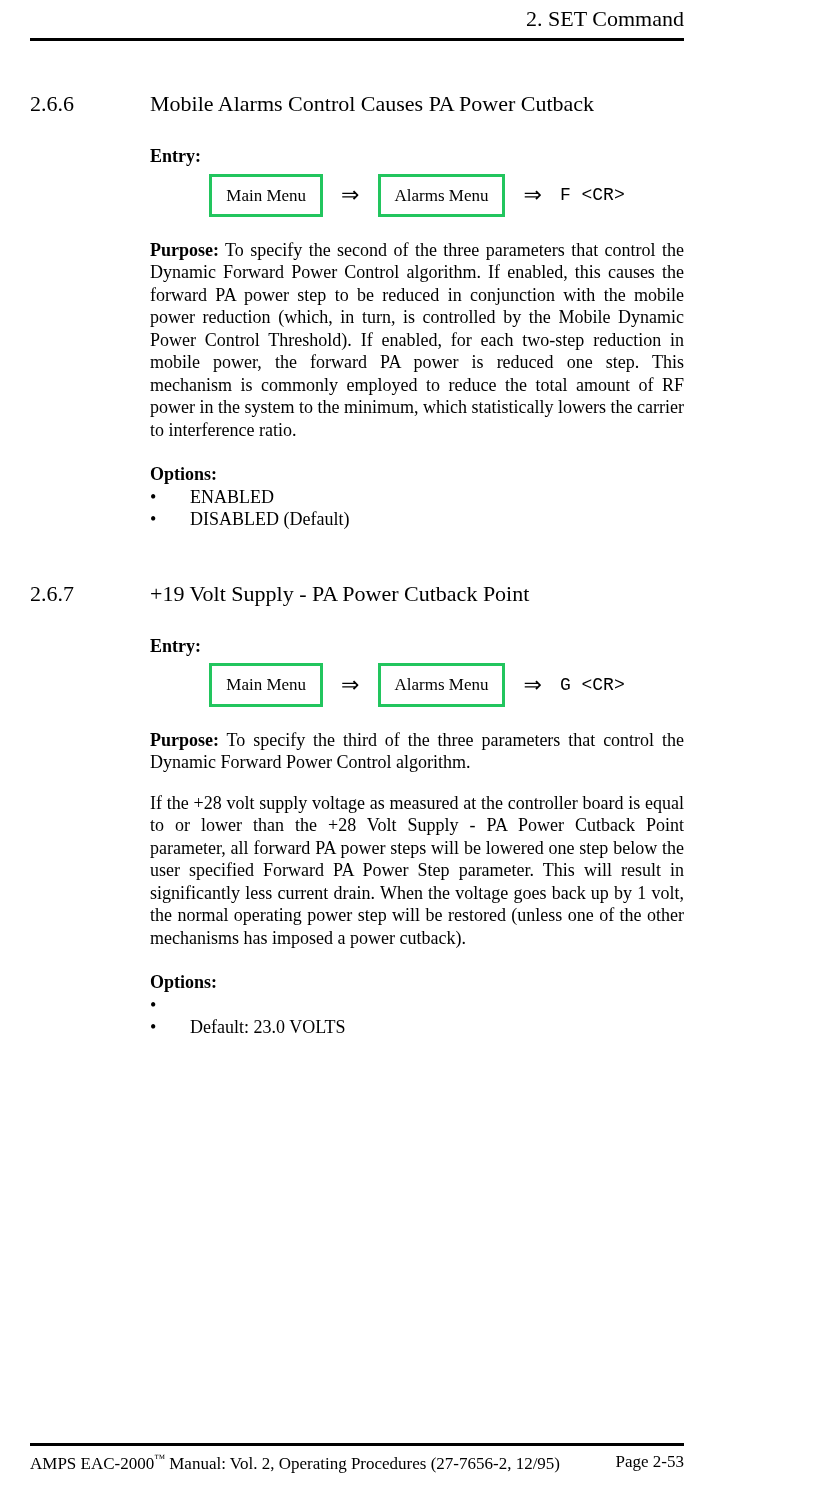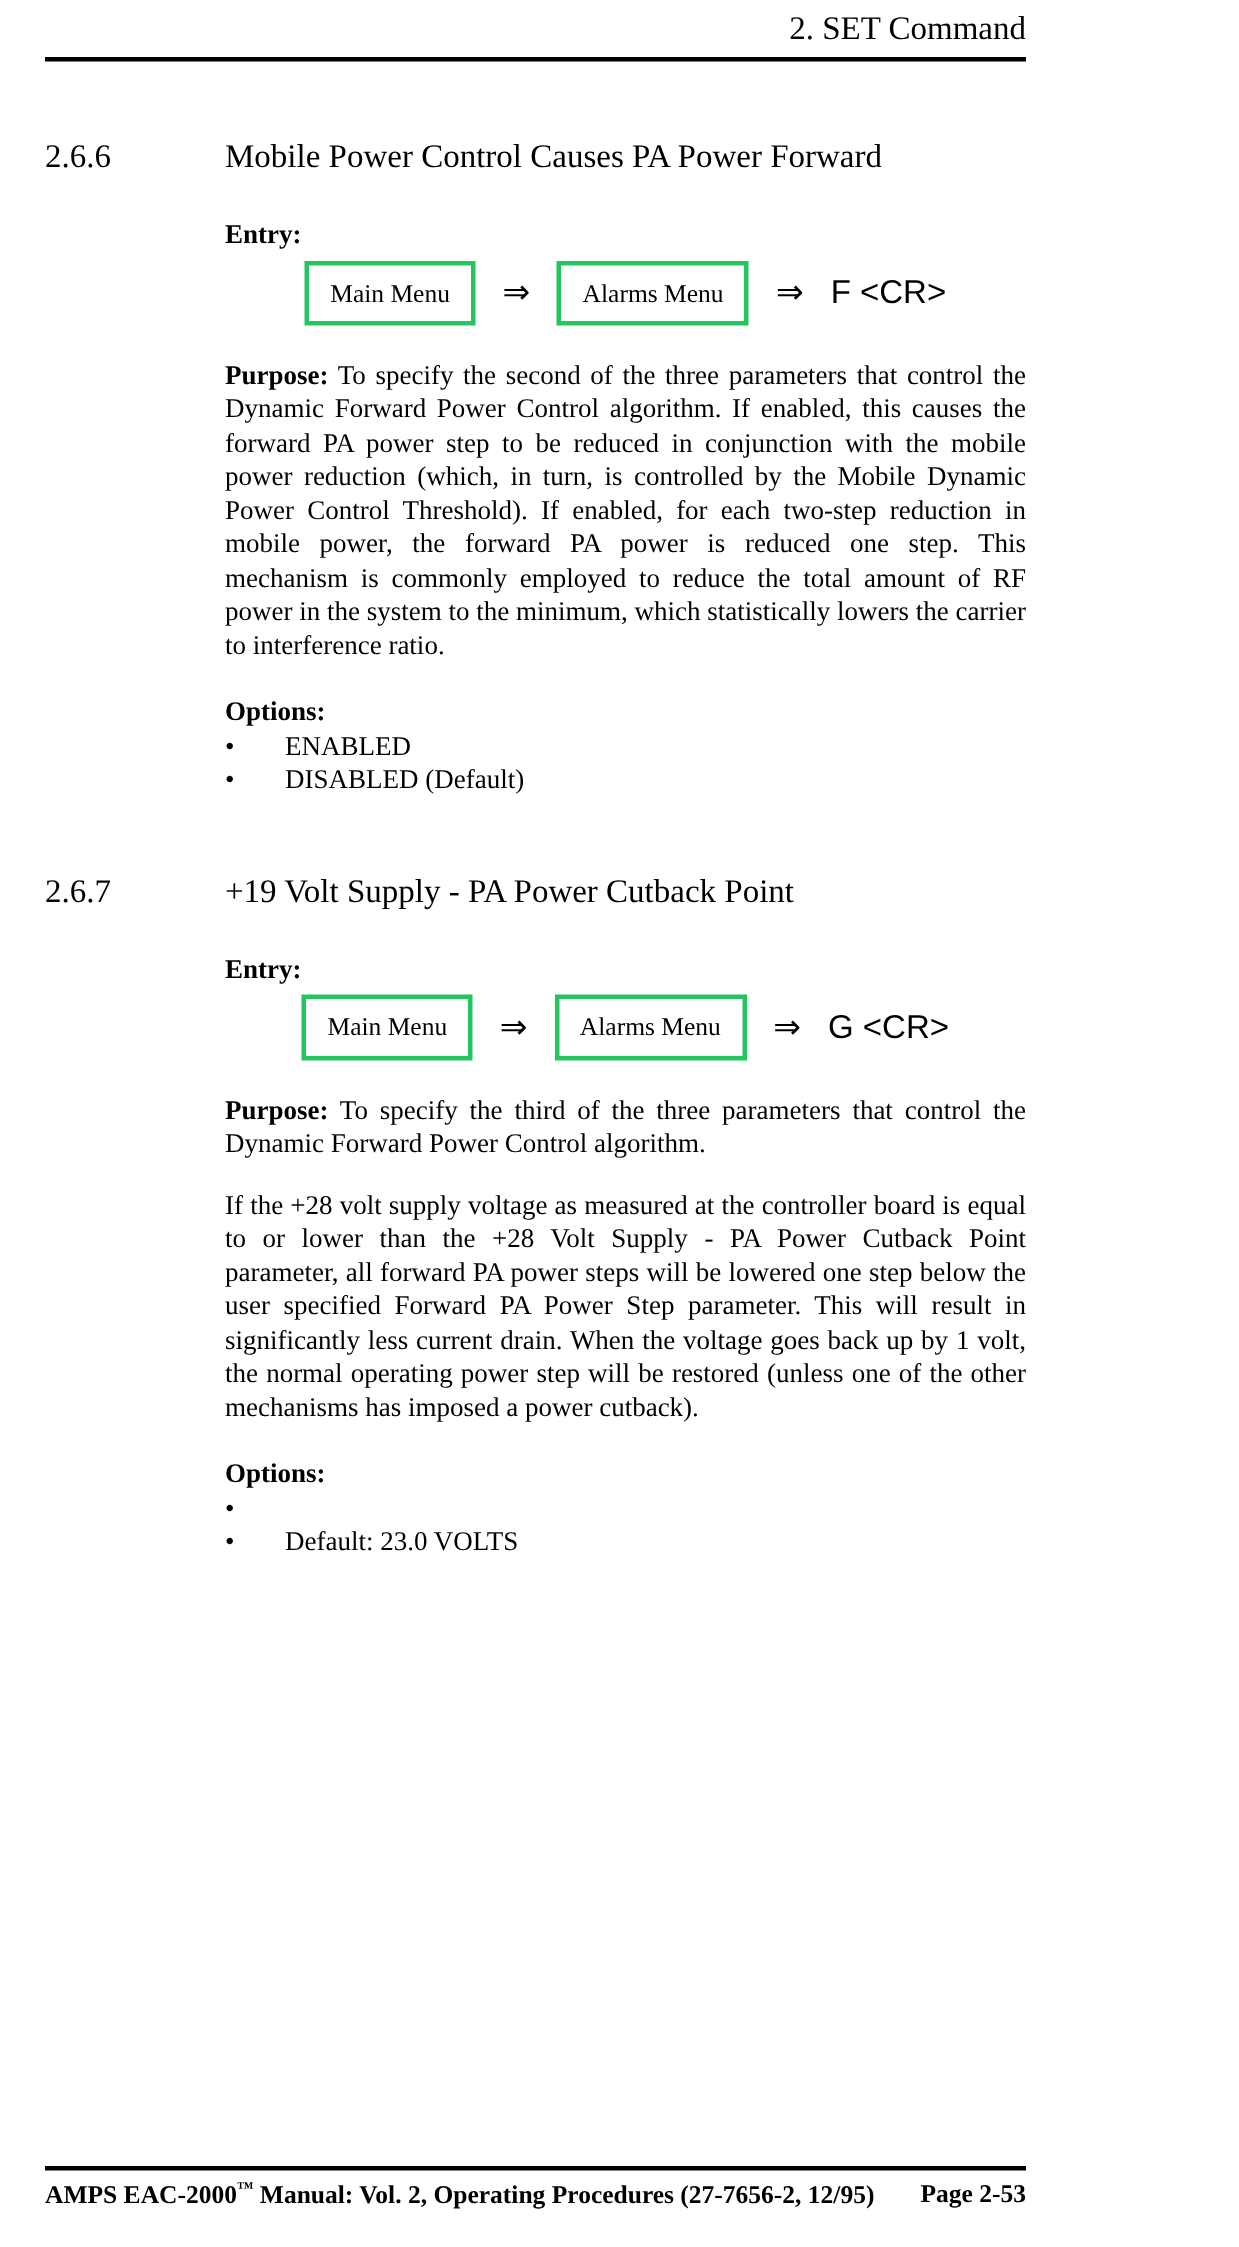--- a/index.html
+++ b/index.html
@@ -69,22 +69,22 @@
     padding: 8px 14px;
     font-family: "Times New Roman", Times, serif;
     font-size: 17px;
     white-space: nowrap;
   }
   .arrow {
     font-size: 22px;
     line-height: 1;
   }
   .cmd {
-    font-family: Liberation Sans, sans-serif;
-    font-size: 22px;
+    font-family: Liberation Mono, monospace;
+    font-size: 18px;
     white-space: nowrap;
   }
   .purpose-block {
     text-align: justify;
     margin-bottom: 22px;
   }
   .purpose-block .lead {
     font-weight: bold;
     margin-top: 16px;
   }
@@ -110,41 +110,41 @@
     bottom: 24px;
   }
   .hr-bottom {
     border: none;
     border-top: 3px solid #000;
     margin: 0 0 6px 0;
   }
   .footer-line {
     display: flex;
     justify-content: space-between;
-    font-weight: bold;
+    font-weight: normal;
     font-size: 17px;
   }
   .tm {
     font-size: 11px;
     vertical-align: super;
   }
 </style>
 </head>
 <body>
 
 <div class="page">
 
   <div class="header-right">2.  SET Command</div>
   <hr class="hr-top">
 
   <div class="content">
 
     <div class="section-row">
       <div class="section-num">2.6.6</div>
-      <div class="section-title">Mobile Power Control Causes PA Power Forward</div>
+      <div class="section-title">Mobile Alarms Control Causes PA Power Cutback</div>
     </div>
 
     <div class="body-area">
       <div class="label-bold">Entry:</div>
 
       <div class="entry-flow">
         <span class="menu-box">Main Menu</span>
         <span class="arrow">⇒</span>
         <span class="menu-box">Alarms Menu</span>
         <span class="arrow">⇒</span>

